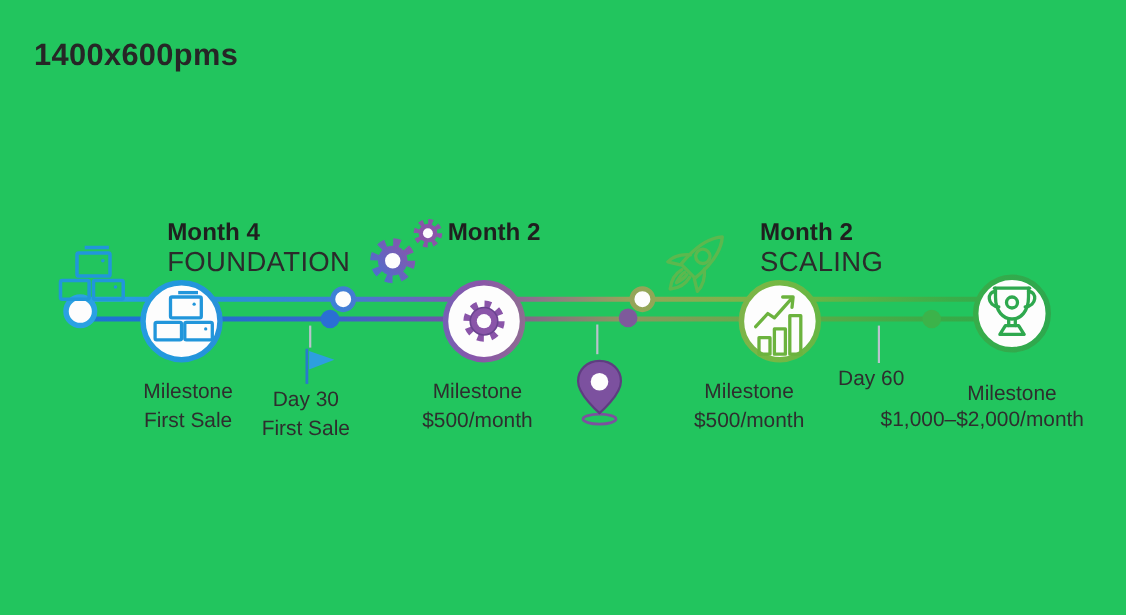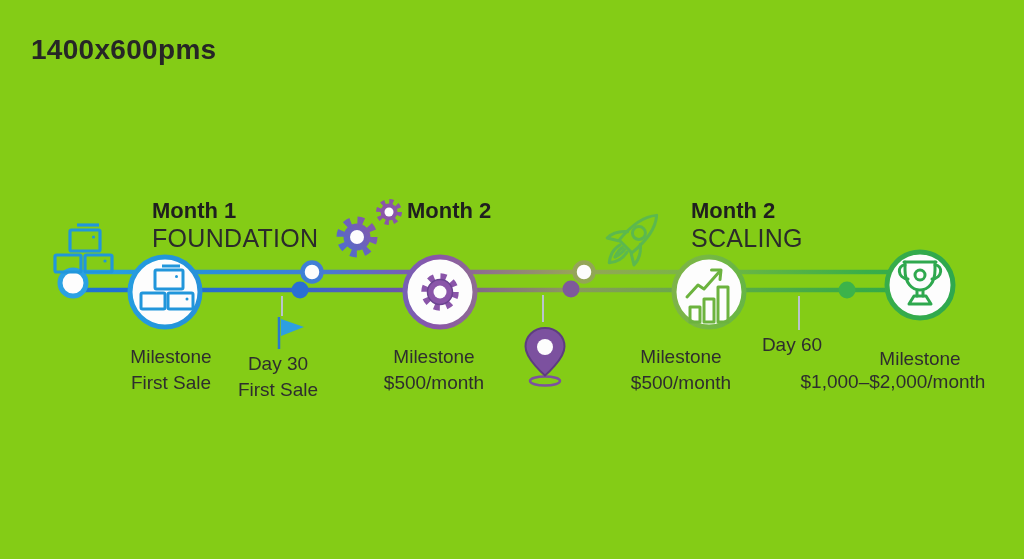--- a/index.html
+++ b/index.html
@@ -1,17 +1,17 @@
 <!DOCTYPE html>
 <html><head>
 <meta charset="utf-8">
 <style>
   html,body{margin:0;padding:0;background:#e9e9e9;}
   .stage{
-    position:relative;width:1024px;height:559px;background:#84cc16;
+    position:relative;width:1024px;height:559px;background:#22c55e;
     font-family:"Liberation Sans", sans-serif;overflow:hidden;
   }
   .abs{position:absolute;}
   .page-title{
     left:31px;top:34px;font-size:28px;font-weight:700;color:#262626;letter-spacing:.3px;
   }
   .phase-heading{top:197px;}
   .phase-heading .month{font-size:22px;font-weight:700;color:#1f1f1f;line-height:27px;}
   .phase-heading .subtitle{font-size:25px;font-weight:400;color:#2b2b2b;line-height:22px;margin-top:3px;letter-spacing:.3px;}
   .center-block{width:220px;text-align:center;font-size:19px;color:#2e2e2e;line-height:25.5px;}
@@ -141,21 +141,21 @@
     </g>
 
     <g>
       <ellipse cx="545" cy="381" rx="15" ry="4.5" fill="none" stroke="#7c519f" stroke-width="2.5"></ellipse>
       <path d="M545,328 c-11.5,0 -19.5,8.5 -19.5,18.5 c0,12.5 19.5,29 19.5,29 c0,0 19.5,-16.5 19.5,-29 c0,-10 -8,-18.5 -19.5,-18.5 Z" fill="#7c519f" stroke="#5e3d80" stroke-width="2"></path>
       <circle cx="545" cy="347" r="8" fill="#fdfdfd"></circle>
     </g>
   </svg>
 
   <div class="abs phase-heading" style="left:152px;">
-    <div class="month">Month 1</div>
+    <div class="month">Month 4</div>
     <div class="subtitle">FOUNDATION</div>
   </div>
   <div class="abs phase-heading" style="left:407px;">
     <div class="month">Month 2</div>
   </div>
   <div class="abs phase-heading" style="left:691px;">
     <div class="month">Month 2</div>
     <div class="subtitle">SCALING</div>
   </div>
 

